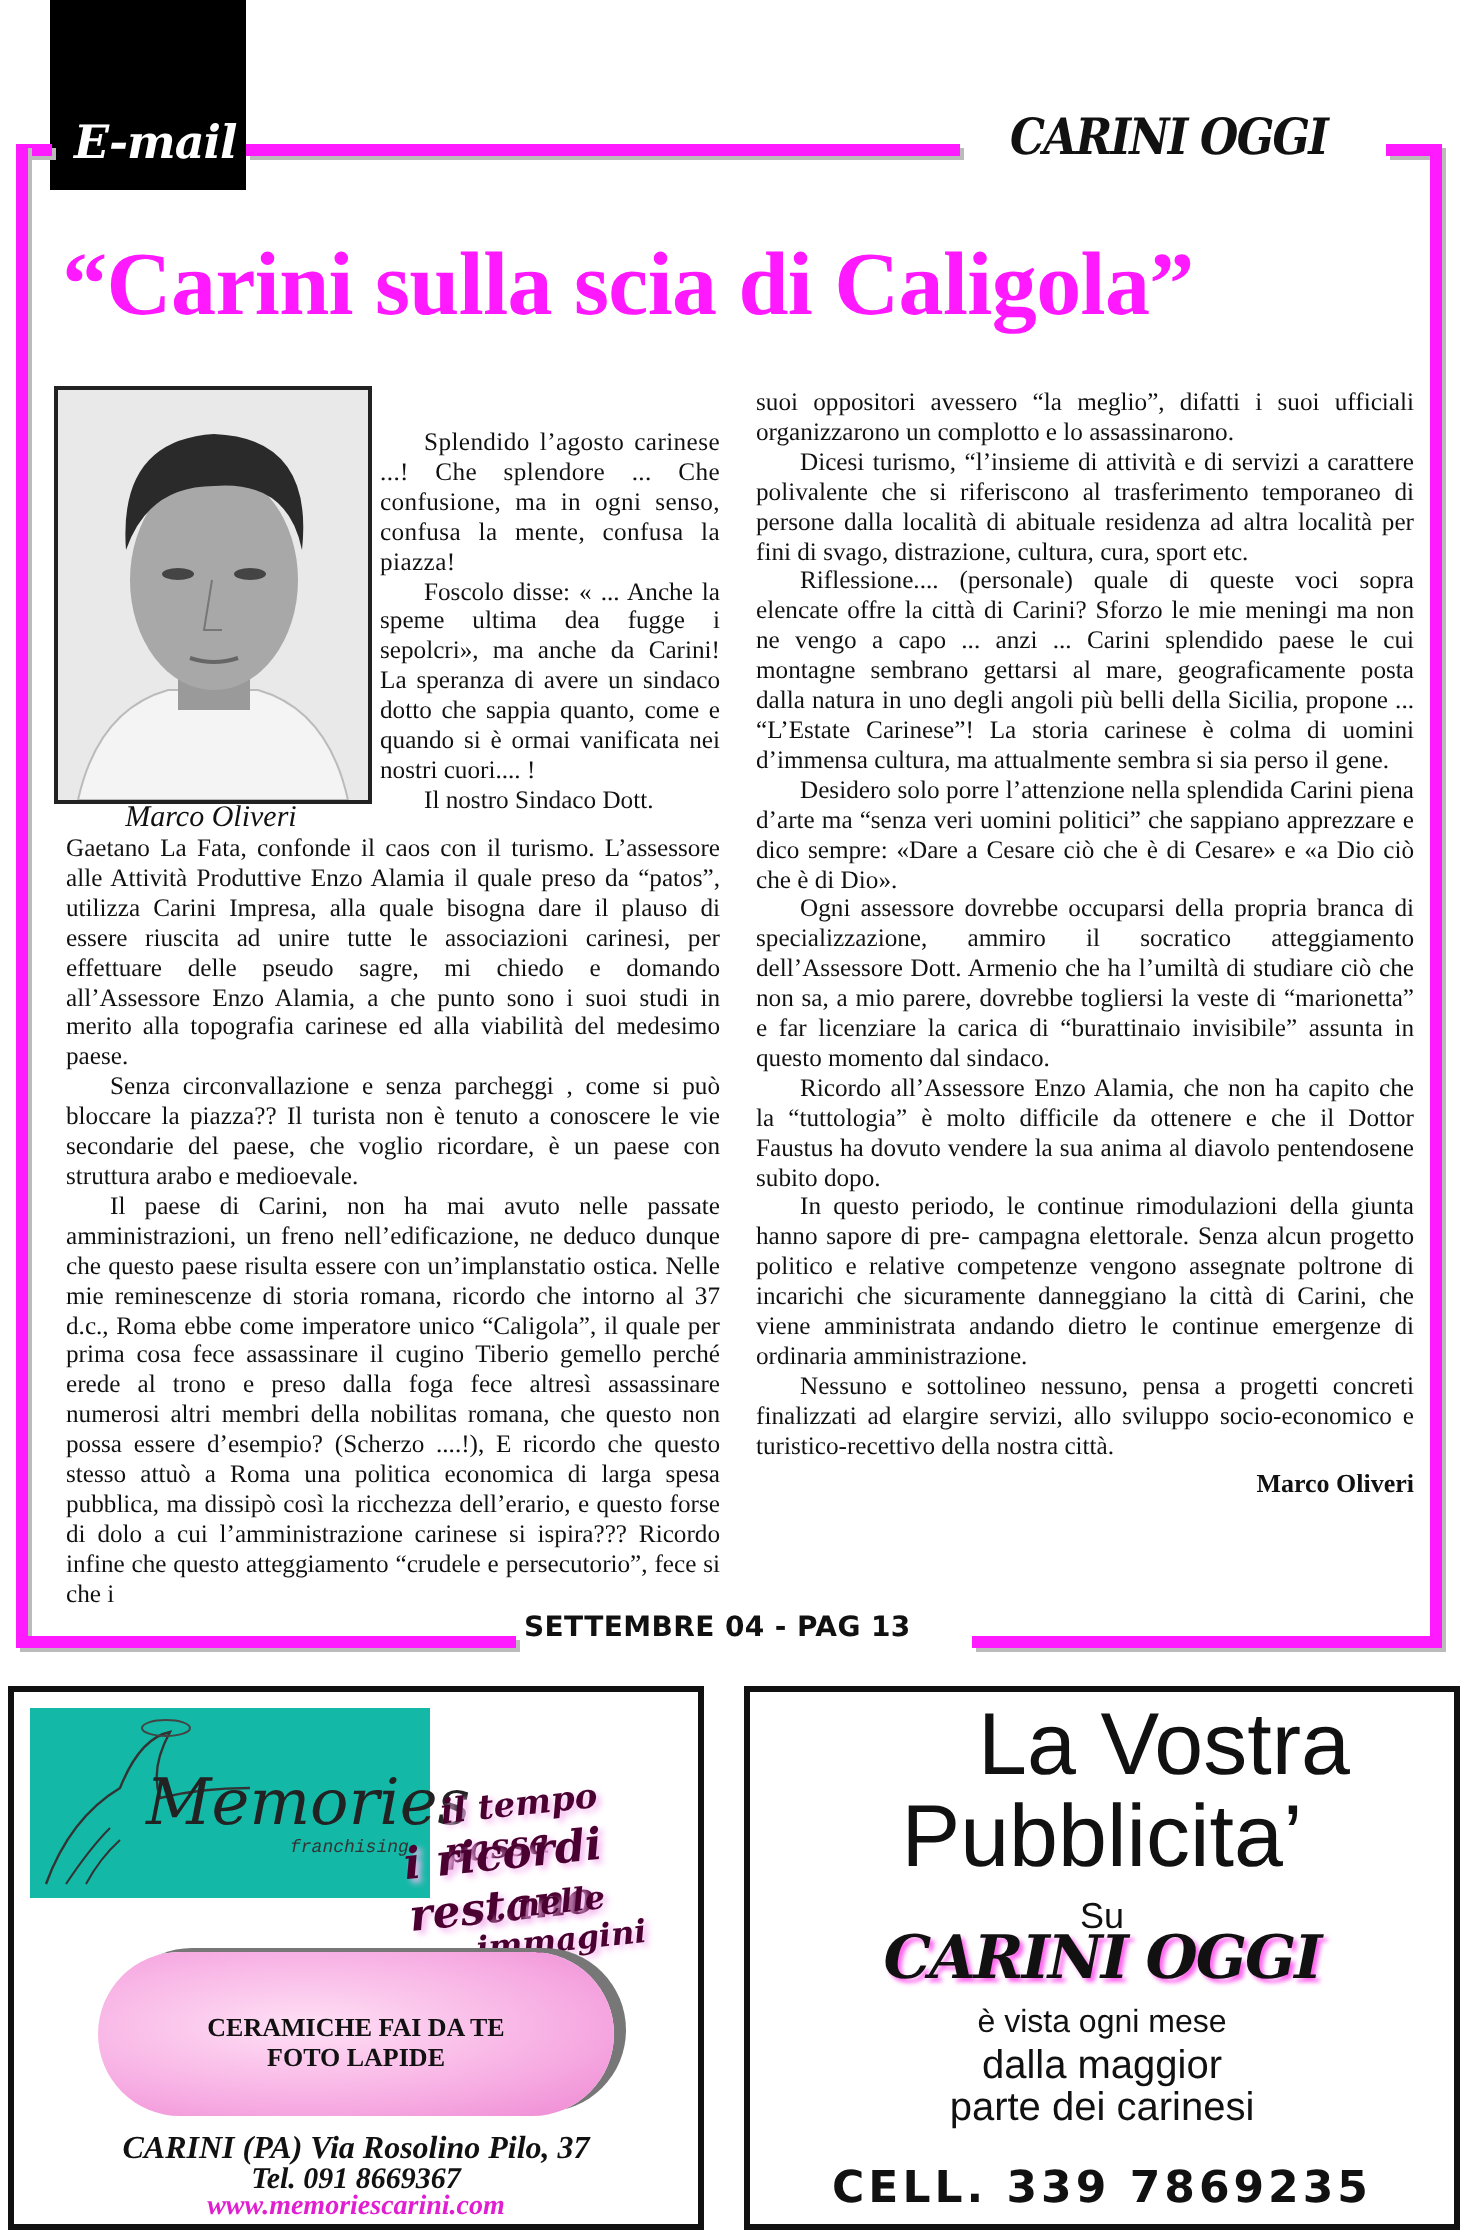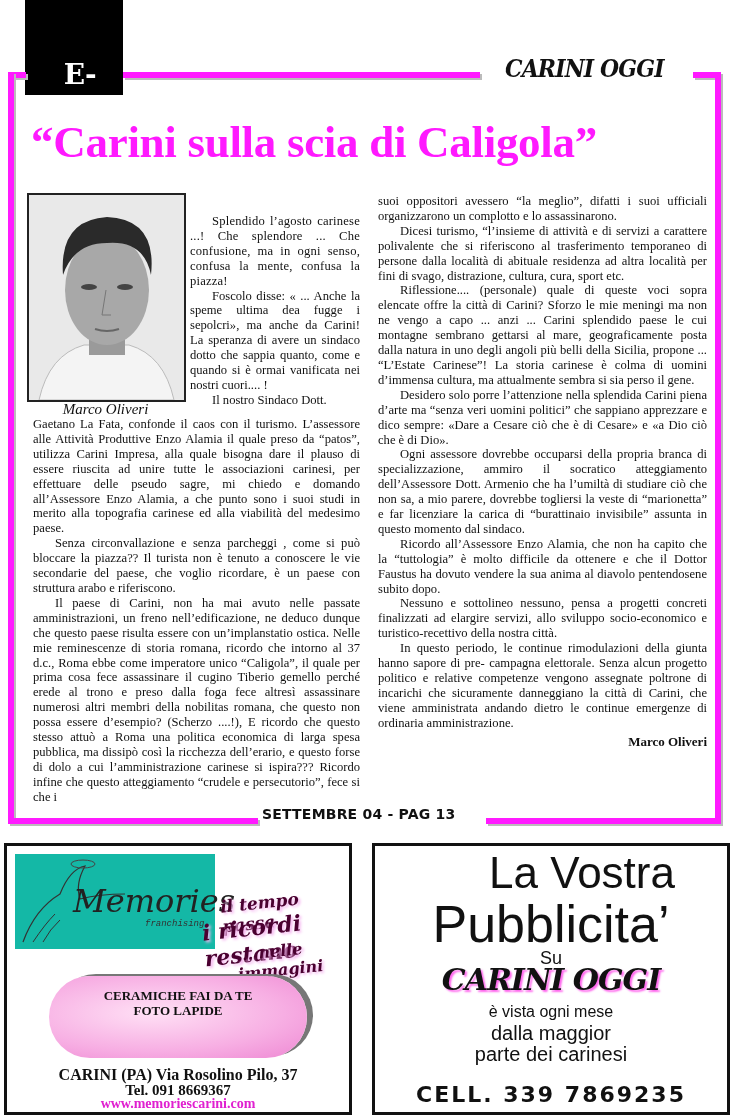--- a/index.html
+++ b/index.html
@@ -1,20 +1,20 @@
 <!DOCTYPE html>
 <html><head>
 <meta charset="utf-8">
 <style>
   html, body { margin: 0; padding: 0; background: #ffffff; }
   body { width: 735px; height: 1120px; position: relative; overflow: hidden; font-family: "Liberation Serif", serif; color: #111; }
 
   
   .email-tab { position: absolute; left: 25px; top: 0; width: 98px; height: 95px; background: #000; }
-  .email-tab span { position: absolute; left: 12px; top: 58px; color: #fff; font-family: "DejaVu Serif", serif; font-weight: bold; font-size: 28px; letter-spacing: -0.5px; text-align: center; }
+  .email-tab span { position: absolute; left: 12px; top: 58px; color: #fff; font-family: "DejaVu Serif", serif; font-style: italic; font-weight: bold; font-size: 23px; letter-spacing: -0.5px; text-align: center; }
 
   .frame { position: absolute; left: 8px; top: 72px; width: 712px; height: 750px; }
   .frame-line { position: absolute; background: #ff1aff; box-shadow: 2px 2px 0 #bbb; }
   .fl-top-a { left: 115px; top: 0; width: 357px; height: 6px; }
   .fl-top-b { left: 685px; top: 0; width: 28px; height: 6px; }
   .fl-top-l { left: 0; top: 0; width: 18px; height: 6px; }
   .fl-left { left: 0; top: 0; width: 6px; height: 752px; }
   .fl-right { left: 707px; top: 0; width: 6px; height: 752px; }
   .fl-bot-a { left: 0; top: 746px; width: 250px; height: 6px; }
   .fl-bot-b { left: 478px; top: 746px; width: 235px; height: 6px; }
@@ -43,27 +43,27 @@
   .ad-right { left: 372px; top: 843px; width: 358px; height: 272px; }
 
   .mem-logo { position: absolute; left: 8px; top: 8px; width: 200px; height: 95px; background: #14b8a6; }
   .mem-word { position: absolute; left: 58px; top: 28px; font-family: "DejaVu Serif", serif; font-style: italic; font-size: 32px; color: #222; }
   .mem-franch { position: absolute; left: 130px; top: 65px; font-family: Liberation Mono, monospace; font-style: italic; font-size: 9px; color: #333; }
   .slogan { position: absolute; font-family: "DejaVu Serif", serif; font-style: italic; font-weight: bold; color: #4a0030; text-shadow: 2px 2px 3px #f5b8f0; transform: rotate(-6deg); }
   .sl1 { left: 214px; top: 44px; font-size: 17px; }
   .sl2 { left: 196px; top: 66px; font-size: 22px; }
   .sl3 { left: 230px; top: 94px; font-size: 16px; }
 
-  .pill { position: absolute; left: 42px; top: 130px; width: 258px; height: 82px; border-radius: 41px; background: radial-gradient(ellipse at 40% 45%, #ffe0f5 0%, #f7aee3 60%, #ee88d3 100%); box-shadow: 6px -2px 0 #777; text-align: center; font-weight: bold; font-size: 13px; line-height: 15px; padding-top: 12px; box-sizing: border-box; }
-  .addr { position: absolute; left: 0; width: 342px; top: 220px; text-align: center; font-weight: bold; font-size: 15px; line-height: 14px; }
+  .pill { position: absolute; left: 42px; top: 130px; width: 258px; height: 82px; border-radius: 41px; background: radial-gradient(ellipse at 40% 45%, #ffe0f5 0%, #f7aee3 60%, #ee88d3 100%); box-shadow: 6px -2px 0 #777; text-align: center; font-weight: bold; font-size: 13px; line-height: 15px; padding-top: 30px; box-sizing: border-box; }
+  .addr { position: absolute; left: 0; width: 342px; top: 220px; text-align: center; font-weight: bold; font-size: 15px; line-height: 14px; font-style: italic; }
   .web { color: #e020d0; font-size: 14px; }
 
   .ad-right .line { position: absolute; left: 0; width: 352px; text-align: center; font-family: "Liberation Sans", sans-serif; color: #111; }
   .r1 { top: 2px; font-size: 44px; margin-left: 31px; }
-  .r2 { top: 48px; font-size: 52px; }
+  .r2 { top: 48px; font-size: 44px; }
   .r3 { top: 102px; font-size: 18px; }
   .r4 { top: 116px; font-family: "DejaVu Serif", serif !important; font-style: italic; font-weight: bold; font-size: 30px; text-shadow: 2px 2px 2px #ff66ee; letter-spacing: -1px; }
   .r5 { top: 156px; font-size: 16px; line-height: 20px; }
   .r6 { top: 176px; font-size: 20px; }
   .r7 { top: 197px; font-size: 20px; }
   .r8 { top: 236px; font-family: "DejaVu Sans", sans-serif !important; font-weight: bold; font-size: 22px; letter-spacing: 2px; }
 </style>
 </head>
 <body>
 
@@ -101,33 +101,33 @@
 <div class="photo-caption">Marco Oliveri</div>
 
 <div class="body-text col-narrow">
   <p style="letter-spacing:0.2px;">Splendido l’agosto carinese ...! Che splendore ... Che confusione, ma in ogni senso, confusa la mente, confusa la piazza!</p>
   <p>Foscolo disse: « ... Anche la speme ultima dea fugge i sepolcri», ma anche da Carini! La speranza di avere un sindaco dotto che sappia quanto, come e quando si è ormai vanificata nei nostri cuori.... !</p>
   <p>Il nostro Sindaco Dott.</p>
 </div>
 
 <div class="body-text col-left">
   <p style="text-indent:0;">Gaetano La Fata, confonde il caos con il turismo. L’assessore alle Attività Produttive Enzo Alamia  il quale preso da “patos”, utilizza Carini Impresa, alla quale bisogna dare il plauso di essere riuscita ad unire tutte le associazioni carinesi, per effettuare delle pseudo sagre, mi chiedo e domando all’Assessore Enzo Alamia, a che punto sono i suoi studi in merito alla topografia carinese ed alla viabilità del medesimo paese.</p>
-  <p>Senza circonvallazione e senza parcheggi , come si può bloccare la piazza?? Il turista non è tenuto a conoscere le vie secondarie del paese, che voglio ricordare, è un paese con struttura arabo e riferiscono.</p>
+  <p>Senza circonvallazione e senza parcheggi , come si può bloccare la piazza?? Il turista non è tenuto a conoscere le vie secondarie del paese, che voglio ricordare, è un paese con struttura arabo e medioevale.</p>
   <p>Il paese di Carini, non ha mai avuto nelle passate amministrazioni, un freno nell’edificazione, ne deduco dunque che questo paese risulta essere con un’implanstatio ostica. Nelle mie reminescenze  di storia romana, ricordo che intorno al 37 d.c., Roma ebbe come imperatore unico “Caligola”, il quale per prima cosa fece assassinare il cugino Tiberio gemello perché erede al trono e preso dalla foga fece altresì assassinare numerosi altri membri della nobilitas romana, che questo non possa essere d’esempio? (Scherzo ....!), E ricordo che questo stesso attuò a Roma una politica economica di larga spesa pubblica, ma dissipò così la ricchezza dell’erario, e questo forse di dolo a cui l’amministrazione carinese si ispira??? Ricordo infine che questo atteggiamento “crudele e persecutorio”, fece si che i</p>
 </div>
 
 <div class="body-text col-right">
   <p style="text-indent:0;">suoi oppositori avessero “la meglio”, difatti i suoi ufficiali organizzarono un complotto e lo assassinarono.</p>
   <p>Dicesi turismo, “l’insieme di attività e di servizi a carattere polivalente che si riferiscono al trasferimento temporaneo di persone dalla località di abituale residenza ad altra località per fini di svago, distrazione, cultura, cura, sport etc.</p>
   <p>Riflessione.... (personale) quale di queste voci sopra elencate offre la città di Carini?  Sforzo le mie meningi ma non ne vengo a capo ... anzi ... Carini splendido paese le cui montagne sembrano gettarsi al mare, geograficamente posta dalla natura in uno degli angoli più belli della Sicilia, propone ... “L’Estate Carinese”! La storia carinese è colma di uomini d’immensa cultura, ma attualmente sembra si sia perso il gene.</p>
   <p>Desidero solo porre l’attenzione nella splendida Carini piena d’arte ma “senza veri uomini politici” che sappiano apprezzare e dico sempre:  «Dare a Cesare ciò che è di Cesare» e «a Dio ciò che è di Dio».</p>
   <p>Ogni assessore dovrebbe occuparsi della propria branca di specializzazione, ammiro il socratico atteggiamento dell’Assessore Dott. Armenio che ha l’umiltà di studiare ciò che non sa, a mio parere, dovrebbe togliersi la veste di “marionetta” e far licenziare la carica di “burattinaio invisibile” assunta in questo momento dal sindaco.</p>
   <p>Ricordo all’Assessore Enzo Alamia, che non ha capito che la “tuttologia” è molto difficile da ottenere e che il Dottor Faustus ha dovuto vendere la sua anima al diavolo pentendosene subito dopo.</p>
+  <p>In questo periodo, le continue rimodulazioni della giunta hanno sapore di pre- campagna elettorale. Senza alcun progetto politico e relative competenze vengono assegnate poltrone di incarichi che sicuramente danneggiano la città di Carini, che viene amministrata andando dietro le continue emergenze di ordinaria amministrazione.</p>
   <p>Nessuno e sottolineo nessuno, pensa a progetti concreti finalizzati ad elargire servizi, allo sviluppo socio-economico e turistico-recettivo della nostra città.</p>
-  <p>In questo periodo, le continue rimodulazioni della giunta hanno sapore di pre- campagna elettorale. Senza alcun progetto politico e relative competenze vengono assegnate poltrone di incarichi che sicuramente danneggiano la città di Carini, che viene amministrata andando dietro le continue emergenze di ordinaria amministrazione.</p>
   <div class="signature">Marco Oliveri</div>
 </div>
 
 <div class="footer">SETTEMBRE  04 - PAG 13</div>
 
 <div class="ad ad-left">
   <div class="mem-logo">
     <svg width="200" height="95" viewBox="0 0 200 95" style="position:absolute;left:0;top:0;">
       <path d="M8 88 Q20 55 45 40 Q55 15 70 12 Q60 30 65 45 Q85 40 110 40" stroke="#333" fill="none" stroke-width="1.2"></path>
       <path d="M18 88 Q30 70 40 60 M28 88 Q35 75 45 66" stroke="#333" fill="none"></path>

